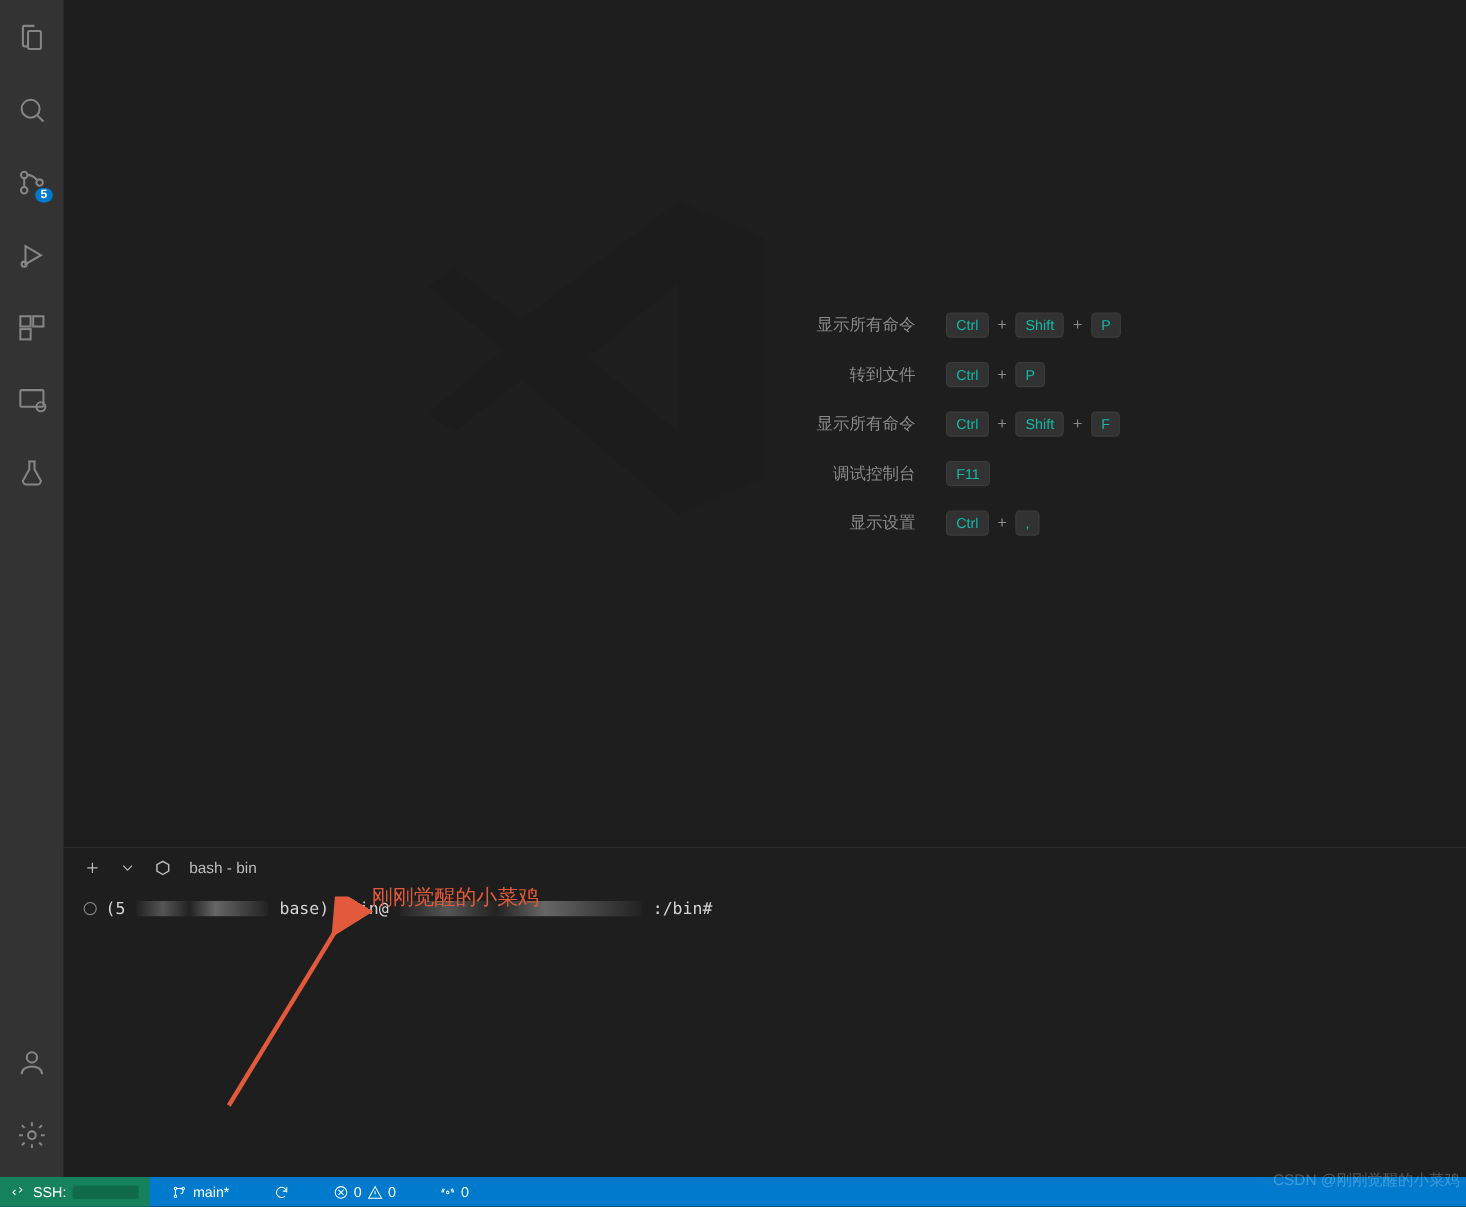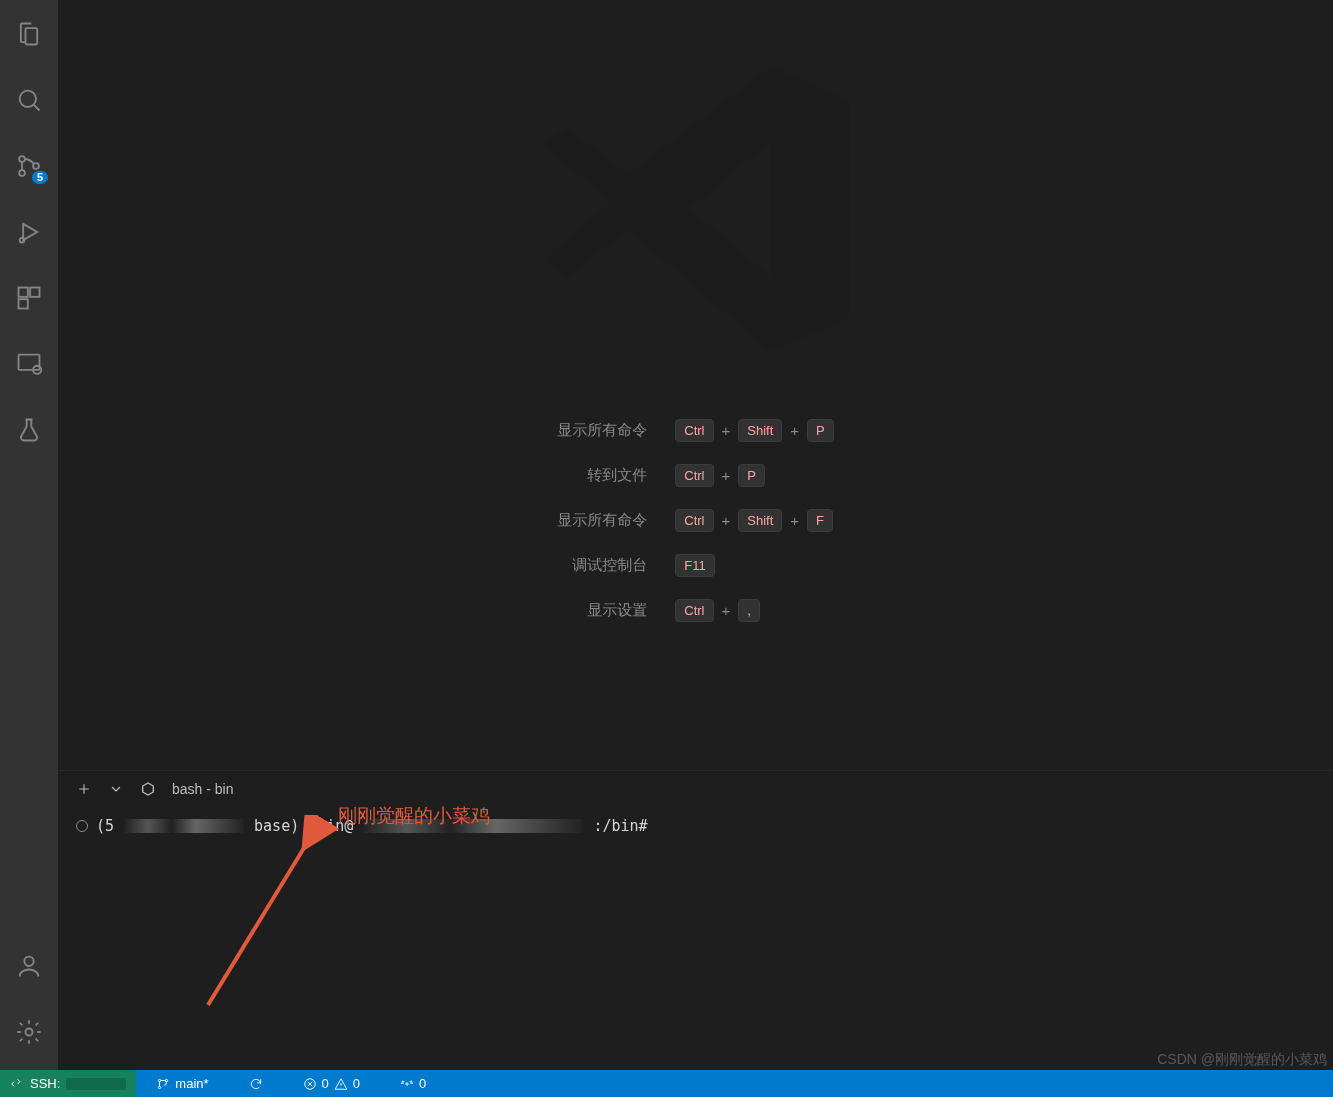--- a/index.html
+++ b/index.html
@@ -9,27 +9,27 @@
   
   .activity-bar { width: 58px; background: #333333; display: flex; flex-direction: column; justify-content: space-between; padding-top: 10px; }
   .ab-top, .ab-bottom { display: flex; flex-direction: column; align-items: center; gap: 18px; }
   .ab-bottom { margin-bottom: 14px; }
   .ab-btn { width: 58px; height: 48px; display: flex; align-items: center; justify-content: center; position: relative; cursor: pointer; }
   .ab-btn svg { width: 28px; height: 28px; stroke: #858585; fill: none; stroke-width: 1.6; }
   .badge { position: absolute; bottom: 6px; right: 10px; background: #007acc; color: #fff; border-radius: 10px; font-size: 11px; padding: 1px 5px; line-height: 1; font-weight: 600; }
   
   .editor-col { flex: 1 1 auto; display: flex; flex-direction: column; min-width: 0; background: #1e1e1e; }
   
-  .welcome { flex: 1 1 auto; display: flex; flex-direction: column; align-items: center; justify-content: center; gap: 30px; }
+  .welcome { flex: 1 1 auto; display: flex; flex-direction: row; align-items: center; justify-content: center; gap: 30px; }
   .vs-logo { width: 340px; height: 360px; opacity: 0.06; margin-top: -120px;}
   .vs-logo svg { width: 100%; height: 100%; fill: #000; }
   .hints { display: grid; grid-template-columns: auto auto; column-gap: 28px; row-gap: 22px; align-items: center; font-size: 15px; color: #8a8a8a; }
   .hint-label { text-align: right; }
   .hint-keys { display: flex; align-items: center; gap: 8px; color: #8a8a8a; }
-  .key { background: #323232; border: 1px solid #3c3c3c; border-radius: 4px; padding: 3px 8px; font-size: 13px; color: #fca5a5; }
+  .key { background: #323232; border: 1px solid #3c3c3c; border-radius: 4px; padding: 3px 8px; font-size: 13px; color: #14b8a6; }
   
   .panel { height: 300px; border-top: 1px solid #2b2b2b; background: #1e1e1e; display: flex; flex-direction: column; }
   .panel-head { display: flex; align-items: center; justify-content: space-between; height: 40px; padding: 0 18px; }
   .panel-tabs { display: flex; align-items: center; gap: 24px; color: #8a8a8a; font-size: 14px; }
   .panel-tab { cursor: pointer; padding: 8px 0; }
   .panel-tab.active { color: #e7e7e7; border-bottom: 1px solid #e7e7e7; }
   .panel-actions { display: flex; align-items: flex-start; gap: 16px; color: #bdbdbd; }
   .panel-actions svg { width: 16px; height: 16px; stroke: #bdbdbd; fill: none; stroke-width: 1.6; }
   .panel-actions .cube svg { fill: #bdbdbd; stroke: none; }
   .shell-label { color: #bdbdbd; font-size: 14px; }
@@ -41,21 +41,21 @@
   .anno-wrap { position: absolute; left: 190px; top: 0px; pointer-events: none; }
   .anno-text { position: absolute; left: 90px; top: -8px; white-space: nowrap; color: #e25a3b; font-size: 19px; font-family: "Microsoft YaHei", sans-serif; }
   .anno-arrow { position: absolute; left: -50px; top: 4px; }
   
   .statusbar { height: 27px; background: #007acc; color: #ffffff; display: flex; align-items: center; justify-content: space-between; font-size: 13px; }
   .sb-left, .sb-right { display: flex; align-items: center; height: 100%; }
   .sb-item { display: flex; align-items: center; gap: 5px; padding: 0 20px; height: 100%; cursor: pointer; }
   .sb-remote { background: #16825d; padding: 0 10px; height: 100%; display: flex; align-items: center; gap: 6px; }
   .sb-item svg, .sb-remote svg { width: 14px; height: 14px; stroke: #fff; fill: none; stroke-width: 1.6; }
   .sb-remote .obs { display:inline-block; width:60px; height:12px; background: #0f6b4a; border-radius:2px; }
-  .watermark { position: fixed; right: 6px; bottom: 28px; color: rgba(255,255,255,0.25); font-size: 14px; pointer-events: none; }
+  .watermark { position: fixed; right: 6px; bottom: 15px; color: rgba(255,255,255,0.25); font-size: 14px; pointer-events: none; }
 </style>
 </head>
 <body>
 
 <div class="root">
   <div class="main-area">
 
     <div class="activity-bar">
       <div class="ab-top">
         <div class="ab-btn">

